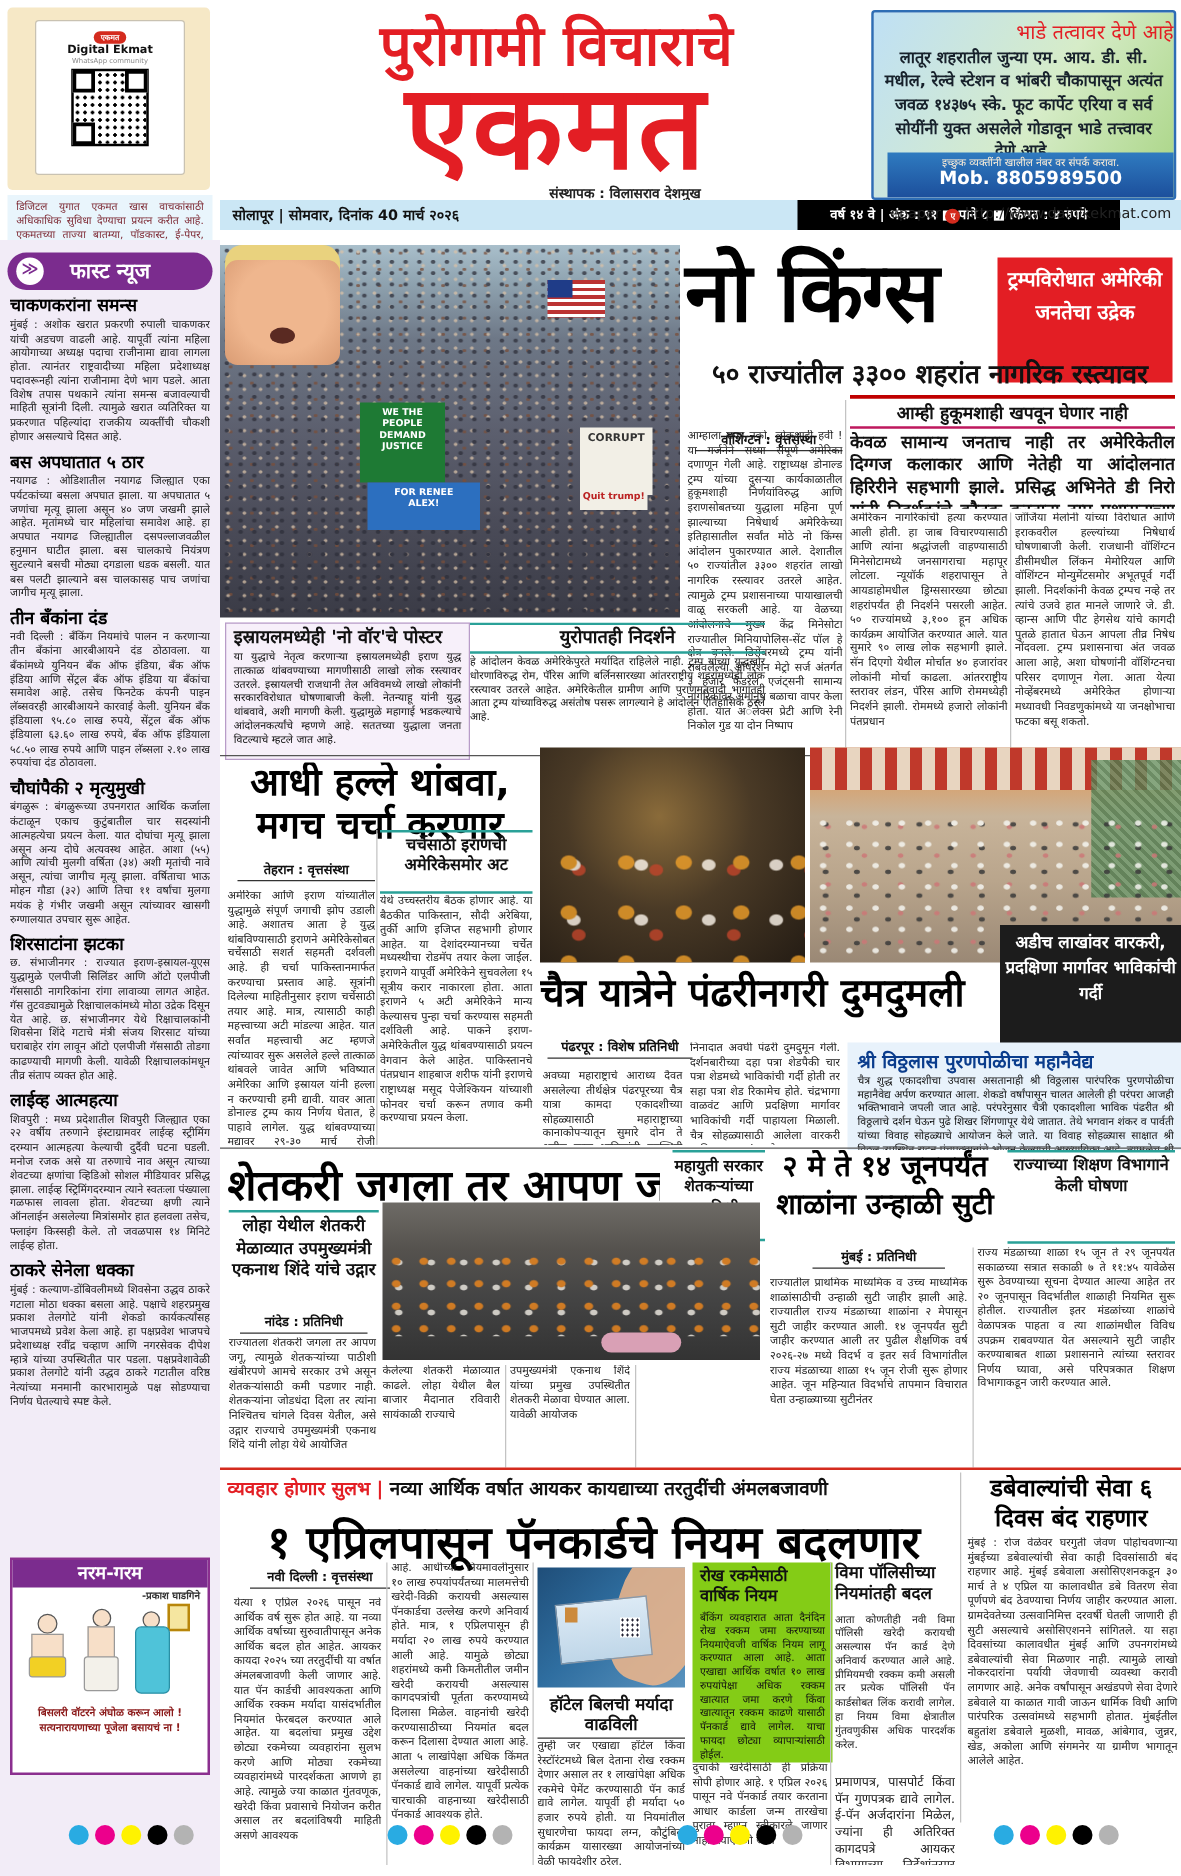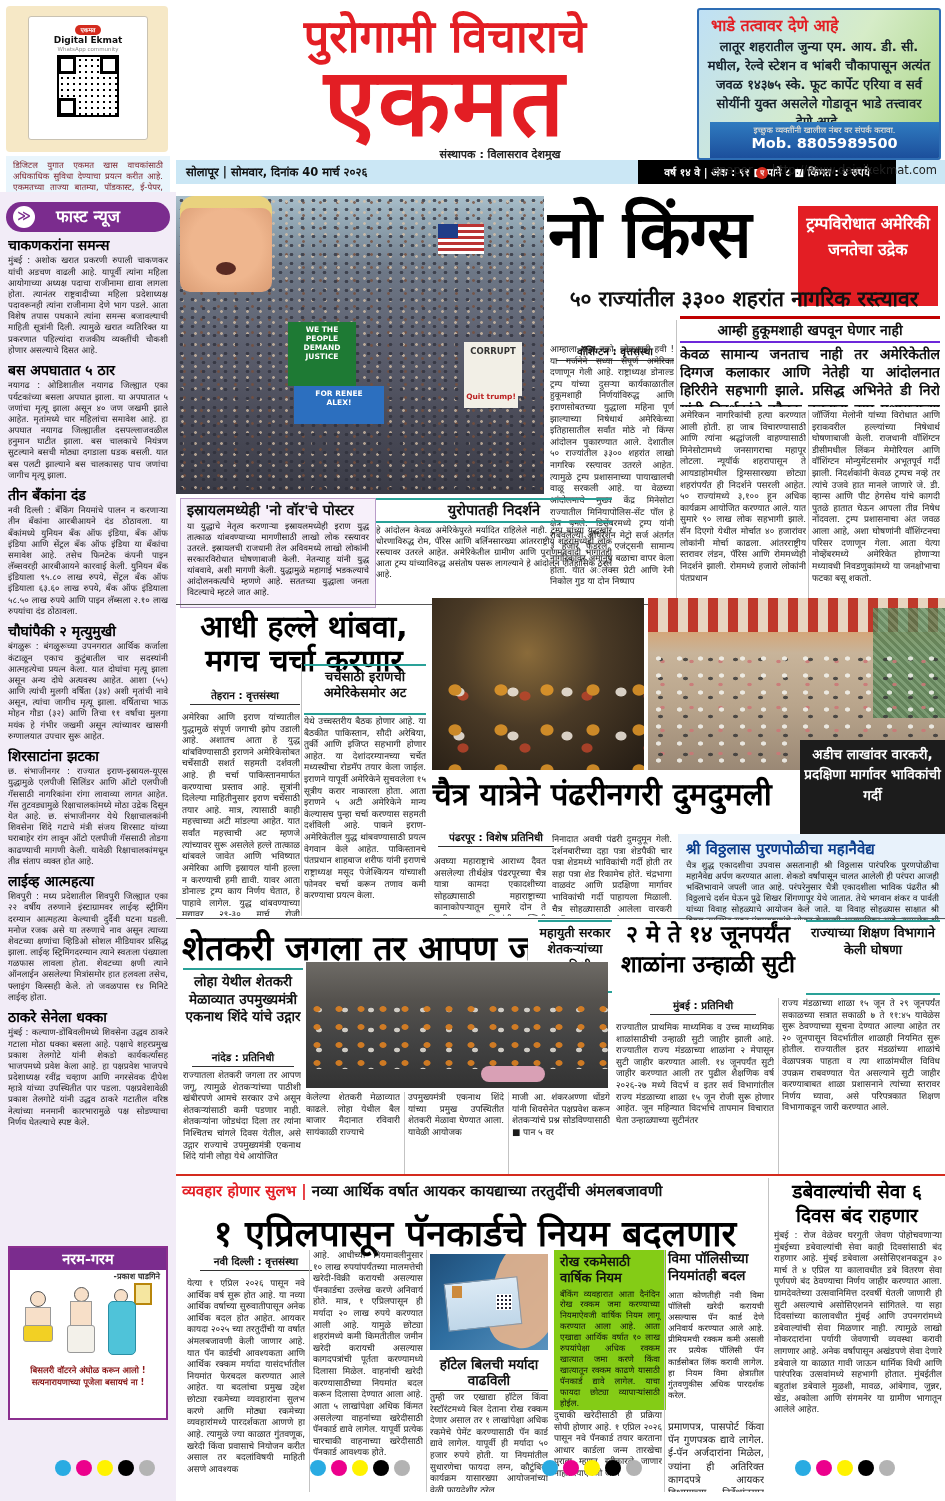--- a/index.html
+++ b/index.html
@@ -20,21 +20,21 @@
   .qrtitle{font-size:9px;font-weight:bold;line-height:1.1;}
   .qrsub{font-size:5.5px;color:#888;}
   .qrpat{margin:3px auto 0;width:58px;height:58px;border:2px solid #000;
          background-image:radial-gradient(#000 34%,transparent 36%);background-size:6px 6px;position:relative;}
   .qreye{position:absolute;width:12px;height:12px;border:3px solid #000;background:#fff;}
   .qrdesc{background:#E9F5FC;color:#7E2B35;font-size:8.4px;line-height:1.3;text-align:justify;padding:4px 7px;overflow:hidden;}
   .masttag{color:#E31E24;font-weight:bold;text-align:center;font-size:45px;line-height:1.0;}
   .masttitle{color:#E31E24;font-weight:bold;text-align:center;font-size:94px;line-height:0.95;letter-spacing:2px;}
   .mastfounder{font-size:11px;font-weight:bold;color:#222;text-align:center;}
   .adbox{border:2px solid #2E6DB4;border-radius:3px;background:linear-gradient(120deg,#BFE0F5 0%,#D6ECC8 55%,#A8D483 100%);overflow:hidden;}
-  .adhead{color:#E31E24;font-weight:bold;font-size:16px;text-align:left;margin-top:4px;margin-left:12px;}
+  .adhead{color:#E31E24;font-weight:normal;font-size:16px;text-align:right;margin-top:4px;margin-left:12px;}
   .adbody{font-size:13px;font-weight:bold;color:#17212b;text-align:center;line-height:1.45;padding:2px 8px 0;}
   .adfoot{position:absolute;left:11px;right:0;bottom:0;height:36px;background:linear-gradient(#2F7BC0,#1C4F9C);text-align:center;}
   .adnote{font-size:8.3px;color:#FFEFD8;padding-top:2px;}
   .adphone{font-size:14.5px;font-weight:bold;color:#fff;}
   .datestrip{background:#CBE7F5;}
   .dateleft{position:absolute;left:10px;top:4px;font-size:11.5px;font-weight:bold;color:#111;white-space:nowrap;}
   .dateblack{position:absolute;left:462px;top:0;width:258px;height:24px;background:#000;color:#fff;font-weight:bold;font-size:10.5px;text-align:center;line-height:24px;white-space:nowrap;}
   .epaper{position:absolute;right:8px;top:3px;font-size:11.5px;color:#222;white-space:nowrap;}
   .eplogo{display:inline-block;width:12px;height:12px;background:#D42B1E;border-radius:50%;color:#fff;font-size:7px;text-align:center;line-height:12px;vertical-align:-1px;font-weight:bold;}
   
@@ -50,21 +50,21 @@
   .naramcredit{font-size:8px;font-weight:bold;text-align:right;padding-right:6px;color:#333;}
   .naramcap{font-size:8.4px;font-weight:bold;text-align:center;color:#8B1A1A;line-height:1.4;}
   .cartoon{position:relative;height:84px;}
   .cmyk{position:absolute;top:1460px;display:flex;gap:5px;}
   .cmyk span{width:16px;height:16px;border-radius:50%;display:block;}
   
   .leadhead{font-weight:bold;font-size:66px;line-height:1.0;letter-spacing:-1px;color:#000;white-space:nowrap;}
   .leadkick{background:#E31E24;color:#fff;font-weight:bold;font-size:16px;text-align:center;line-height:1.6;padding-top:5px;}
   .leadsub{font-weight:bold;font-size:21px;text-align:center;color:#111;white-space:nowrap;}
   .qbox{border-top:3px solid #C00000;overflow:hidden;}
-  .qboxh{font-size:14px;font-weight:bold;text-align:center;border-bottom:2px solid #6d28d9;padding:1px 0 2px;}
+  .qboxh{font-size:14px;font-weight:bold;text-align:center;border-bottom:2px solid #be185d;padding:1px 0 2px;}
   .qboxb{font-size:14px;font-weight:bold;line-height:1.3;text-align:justify;padding-top:2px;}
   .sbox{position:absolute;overflow:hidden;}
   .sboxh{font-size:14.5px;font-weight:bold;margin-bottom:2px;line-height:1.15;}
   .sboxb{font-size:8.5px;line-height:1.3;text-align:justify;}
   .teal-h{border-top:2px solid #2AA198;border-bottom:2px solid #2AA198;text-align:center;padding:2px 0;}
   .bigh{position:absolute;font-weight:bold;color:#000;overflow:hidden;}
   .blackbox{background:#1C1C1C;color:#fff;font-weight:bold;font-size:13.5px;text-align:center;line-height:1.5;padding-top:4px;}
   .bluebox{background:#E8F2FB;padding:4px 8px;overflow:hidden;}
   .blueboxh{color:#0A3C8C;font-weight:bold;font-size:15px;margin-bottom:2px;}
   .creambox{background:#84cc16;padding:4px 6px;overflow:hidden;}
@@ -240,21 +240,20 @@
   <div class="kickbox" style="left:538px;top:920px;width:74px;height:66px;font-size:12.5px;line-height:1.3;">महायुती सरकार शेतकऱ्यांच्या पाठिशी</div>
   <div class="kickbox" style="left:183px;top:968px;width:120px;height:78px;font-size:13.5px;line-height:1.3;border-bottom:none;">लोहा येथील शेतकरी मेळाव्यात उपमुख्यमंत्री एकनाथ शिंदे यांचे उद्गार</div>
   <div class="byline" style="left:192px;top:1050px;width:102px;">नांदेड : प्रतिनिधी</div>
   <div class="col" style="left:183px;top:1070px;width:118px;height:104px;">राज्यातला शेतकरी जगला तर आपण जगू, त्यामुळे शेतकऱ्यांच्या पाठीशी खंबीरपणे आमचे सरकार उभे असून शेतकऱ्यांसाठी कमी पडणार नाही. शेतकऱ्यांना जोडधंदा दिला तर त्यांना निश्चितच चांगले दिवस येतील, असे उद्गार राज्याचे उपमुख्यमंत्री एकनाथ शिंदे यांनी लोहा येथे आयोजित</div>
   <div class="photo" style="left:306px;top:962px;width:302px;height:126px;background:linear-gradient(180deg,#6E6B66 0%,#55524E 30%,#444 60%,#333 100%);">
     <span class="abs" style="left:0;top:30%;width:100%;height:55%;background-image:radial-gradient(#E8851F 3px,transparent 4px),radial-gradient(#E8E4DC 2.5px,transparent 3.5px);background-size:22px 18px,26px 20px;opacity:.85;"></span>
     <span class="abs" style="left:58%;bottom:6px;width:64px;height:16px;background:#D9A0B5;border-radius:8px;"></span>
   </div>
   <div class="col" style="left:306px;top:1092px;width:94px;height:82px;">केलेल्या शेतकरी मेळाव्यात काढले. लोहा येथील बैल बाजार मैदानात रविवारी सायंकाळी राज्याचे</div>
   <div class="col" style="left:408px;top:1092px;width:96px;height:82px;">उपमुख्यमंत्री एकनाथ शिंदे यांच्या प्रमुख उपस्थितीत शेतकरी मेळावा घेण्यात आला. यावेळी आयोजक</div>
-  <div class="col" style="left:512px;top:1092px;width:98px;height:82px;">माजी आ. शंकरअण्णा धोंडगे यांनी शिवसेनेत पक्षप्रवेश करून शेतकऱ्यांचे प्रश्न सोडविण्यासाठी ■ पान ५ वर</div>
   <div class="vsep" style="left:404px;top:1092px;height:82px;"></div>
   <div class="vsep" style="left:508px;top:1092px;height:82px;"></div>
 
   <div class="bigh" style="left:616px;top:920px;width:184px;font-size:23px;line-height:1.3;text-align:center;">२ मे ते १४ जूनपर्यंत शाळांना उन्हाळी सुटी</div>
   <div class="kickbox" style="left:806px;top:920px;width:134px;height:68px;font-size:13px;line-height:1.3;">राज्याच्या शिक्षण विभागाने केली घोषणा</div>
   <div class="byline" style="left:650px;top:998px;width:106px;">मुंबई : प्रतिनिधी</div>
   <div class="col" style="left:616px;top:1022px;width:158px;height:152px;">राज्यातील प्राथमिक माध्यमिक व उच्च माध्यमिक शाळांसाठीची उन्हाळी सुटी जाहीर झाली आहे. राज्यातील राज्य मंडळाच्या शाळांना २ मेपासून सुटी जाहीर करण्यात आली. १४ जूनपर्यंत सुटी जाहीर करण्यात आली तर पुढील शैक्षणिक वर्ष २०२६-२७ मध्ये विदर्भ व इतर सर्व विभागांतील राज्य मंडळाच्या शाळा १५ जून रोजी सुरू होणार आहेत. जून महिन्यात विदर्भाचे तापमान विचारात घेता उन्हाळ्याच्या सुटीनंतर</div>
   <div class="col" style="left:782px;top:998px;width:158px;height:176px;">राज्य मंडळाच्या शाळा १५ जून ते २९ जूनपर्यंत सकाळच्या सत्रात सकाळी ७ ते ११:४५ यावेळेस सुरू ठेवण्याच्या सूचना देण्यात आल्या आहेत तर २० जूनपासून विदर्भातील शाळाही नियमित सुरू होतील. राज्यातील इतर मंडळांच्या शाळांचे वेळापत्रक पाहता व त्या शाळांमधील विविध उपक्रम राबवण्यात येत असल्याने सुटी जाहीर करण्याबाबत शाळा प्रशासनाने त्यांच्या स्तरावर निर्णय घ्यावा, असे परिपत्रकात शिक्षण विभागाकडून जारी करण्यात आले.</div>
   <div class="vsep" style="left:778px;top:998px;height:176px;"></div>
 

